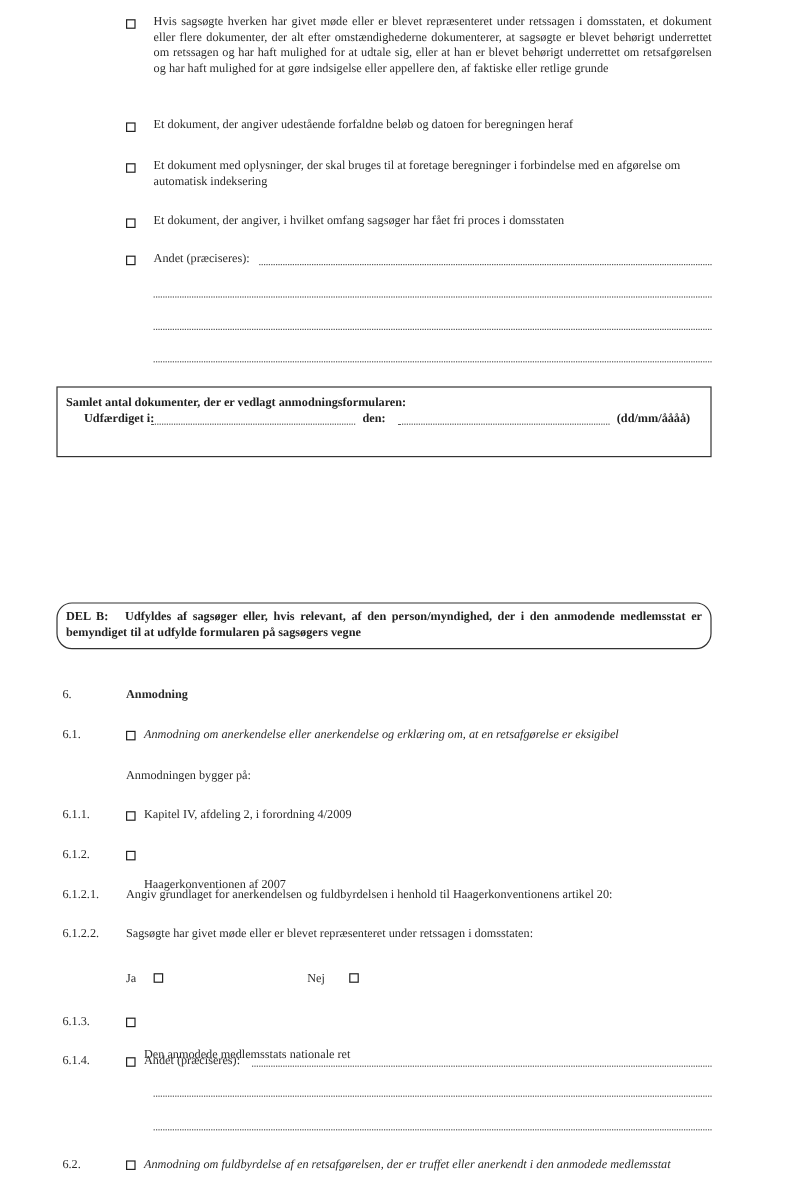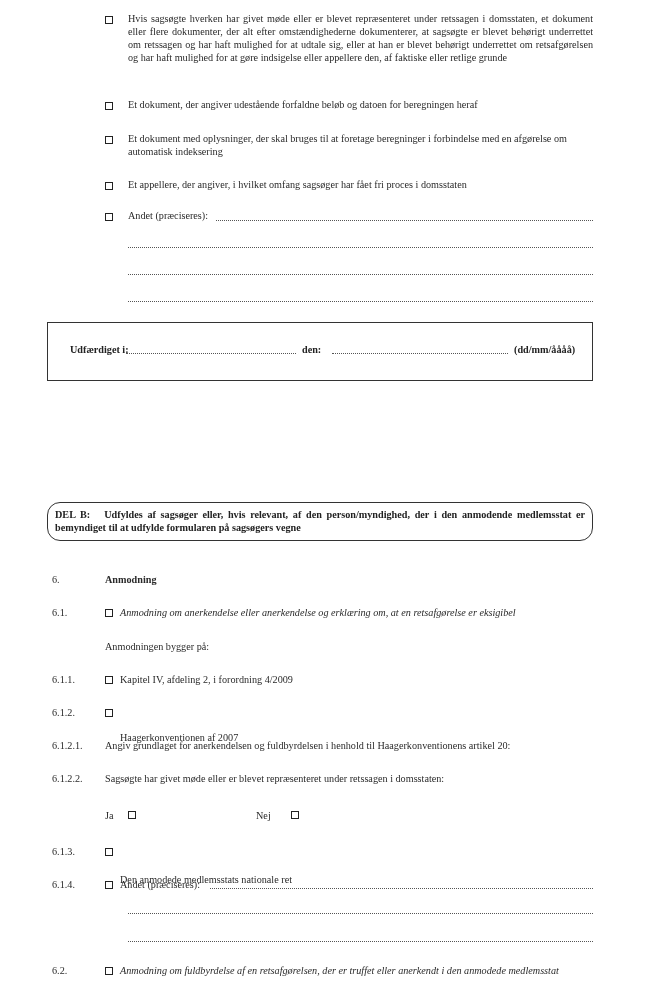--- a/index.html
+++ b/index.html
@@ -33,31 +33,32 @@
   <div class="cb" style="left:105px; top:16px;"></div>
   <div class="para" style="left:128px; top:12px; width:465px;">Hvis sagsøgte hverken har givet møde eller er blevet repræsenteret under retssagen i domsstaten, et dokument eller flere dokumenter, der alt efter omstændighederne dokumenterer, at sagsøgte er blevet behørigt underrettet om retssagen og har haft mulighed for at udtale sig, eller at han er blevet behørigt underrettet om retsafgørelsen og har haft mulighed for at gøre indsigelse eller appellere den, af faktiske eller retlige grunde</div>
 
   <div class="cb" style="left:105px; top:102px;"></div>
   <div class="para" style="left:128px; top:98px; width:465px;">Et dokument, der angiver udestående forfaldne beløb og datoen for beregningen heraf</div>
 
   <div class="cb" style="left:105px; top:136px;"></div>
   <div class="para" style="left:128px; top:132px; width:465px; text-align:left;">Et dokument med oplysninger, der skal bruges til at foretage beregninger i forbindelse med en afgørelse om automatisk indeksering</div>
 
   <div class="cb" style="left:105px; top:182px;"></div>
-  <div class="para" style="left:128px; top:178px; width:465px;">Et appellere, der angiver, i hvilket omfang sagsøger har fået fri proces i domsstaten</div>
+  <div class="para" style="left:128px; top:178px; width:465px;">Et dokument, der angiver, i hvilket omfang sagsøger har fået fri proces i domsstaten</div>
 
   <div class="cb" style="left:105px; top:213px;"></div>
   <div class="abs" style="left:128px; top:209px;">Andet (præciseres):</div>
   <div class="dots" style="left:216px; top:219px; width:377px;"></div>
   <div class="dots" style="left:128px; top:246px; width:465px;"></div>
   <div class="dots" style="left:128px; top:273px; width:465px;"></div>
   <div class="dots" style="left:128px; top:300px; width:465px;"></div>
 </div>
 
 <div class="box" style="left:47px; top:322px; width:546px; height:59px;">
+  <div class="abs" style="left:7px; top:6px;">Samlet antal dokumenter, der er vedlagt anmodningsformularen:</div>
   <div class="abs" style="left:22px; top:20px;">Udfærdiget i:</div>
   <div class="dots" style="left:78px; top:29px; width:170px;"></div>
   <div class="abs" style="left:254px; top:20px;">den:</div>
   <div class="dots" style="left:284px; top:29px; width:176px;"></div>
   <div class="abs" style="left:466px; top:20px;">(dd/mm/åååå)</div>
 </div>
 
 <div class="box" style="left:47px; top:502px; width:546px; height:39px;border-radius:13px;">
   <div class="abs" style="left:7px; top:5px; width:530px; text-align:justify;">DEL B:&nbsp;&nbsp;&nbsp;Udfyldes af sagsøger eller, hvis relevant, af den person/myndighed, der i den anmodende medlemsstat er bemyndiget til at udfylde formularen på sagsøgers vegne</div>
 </div>

